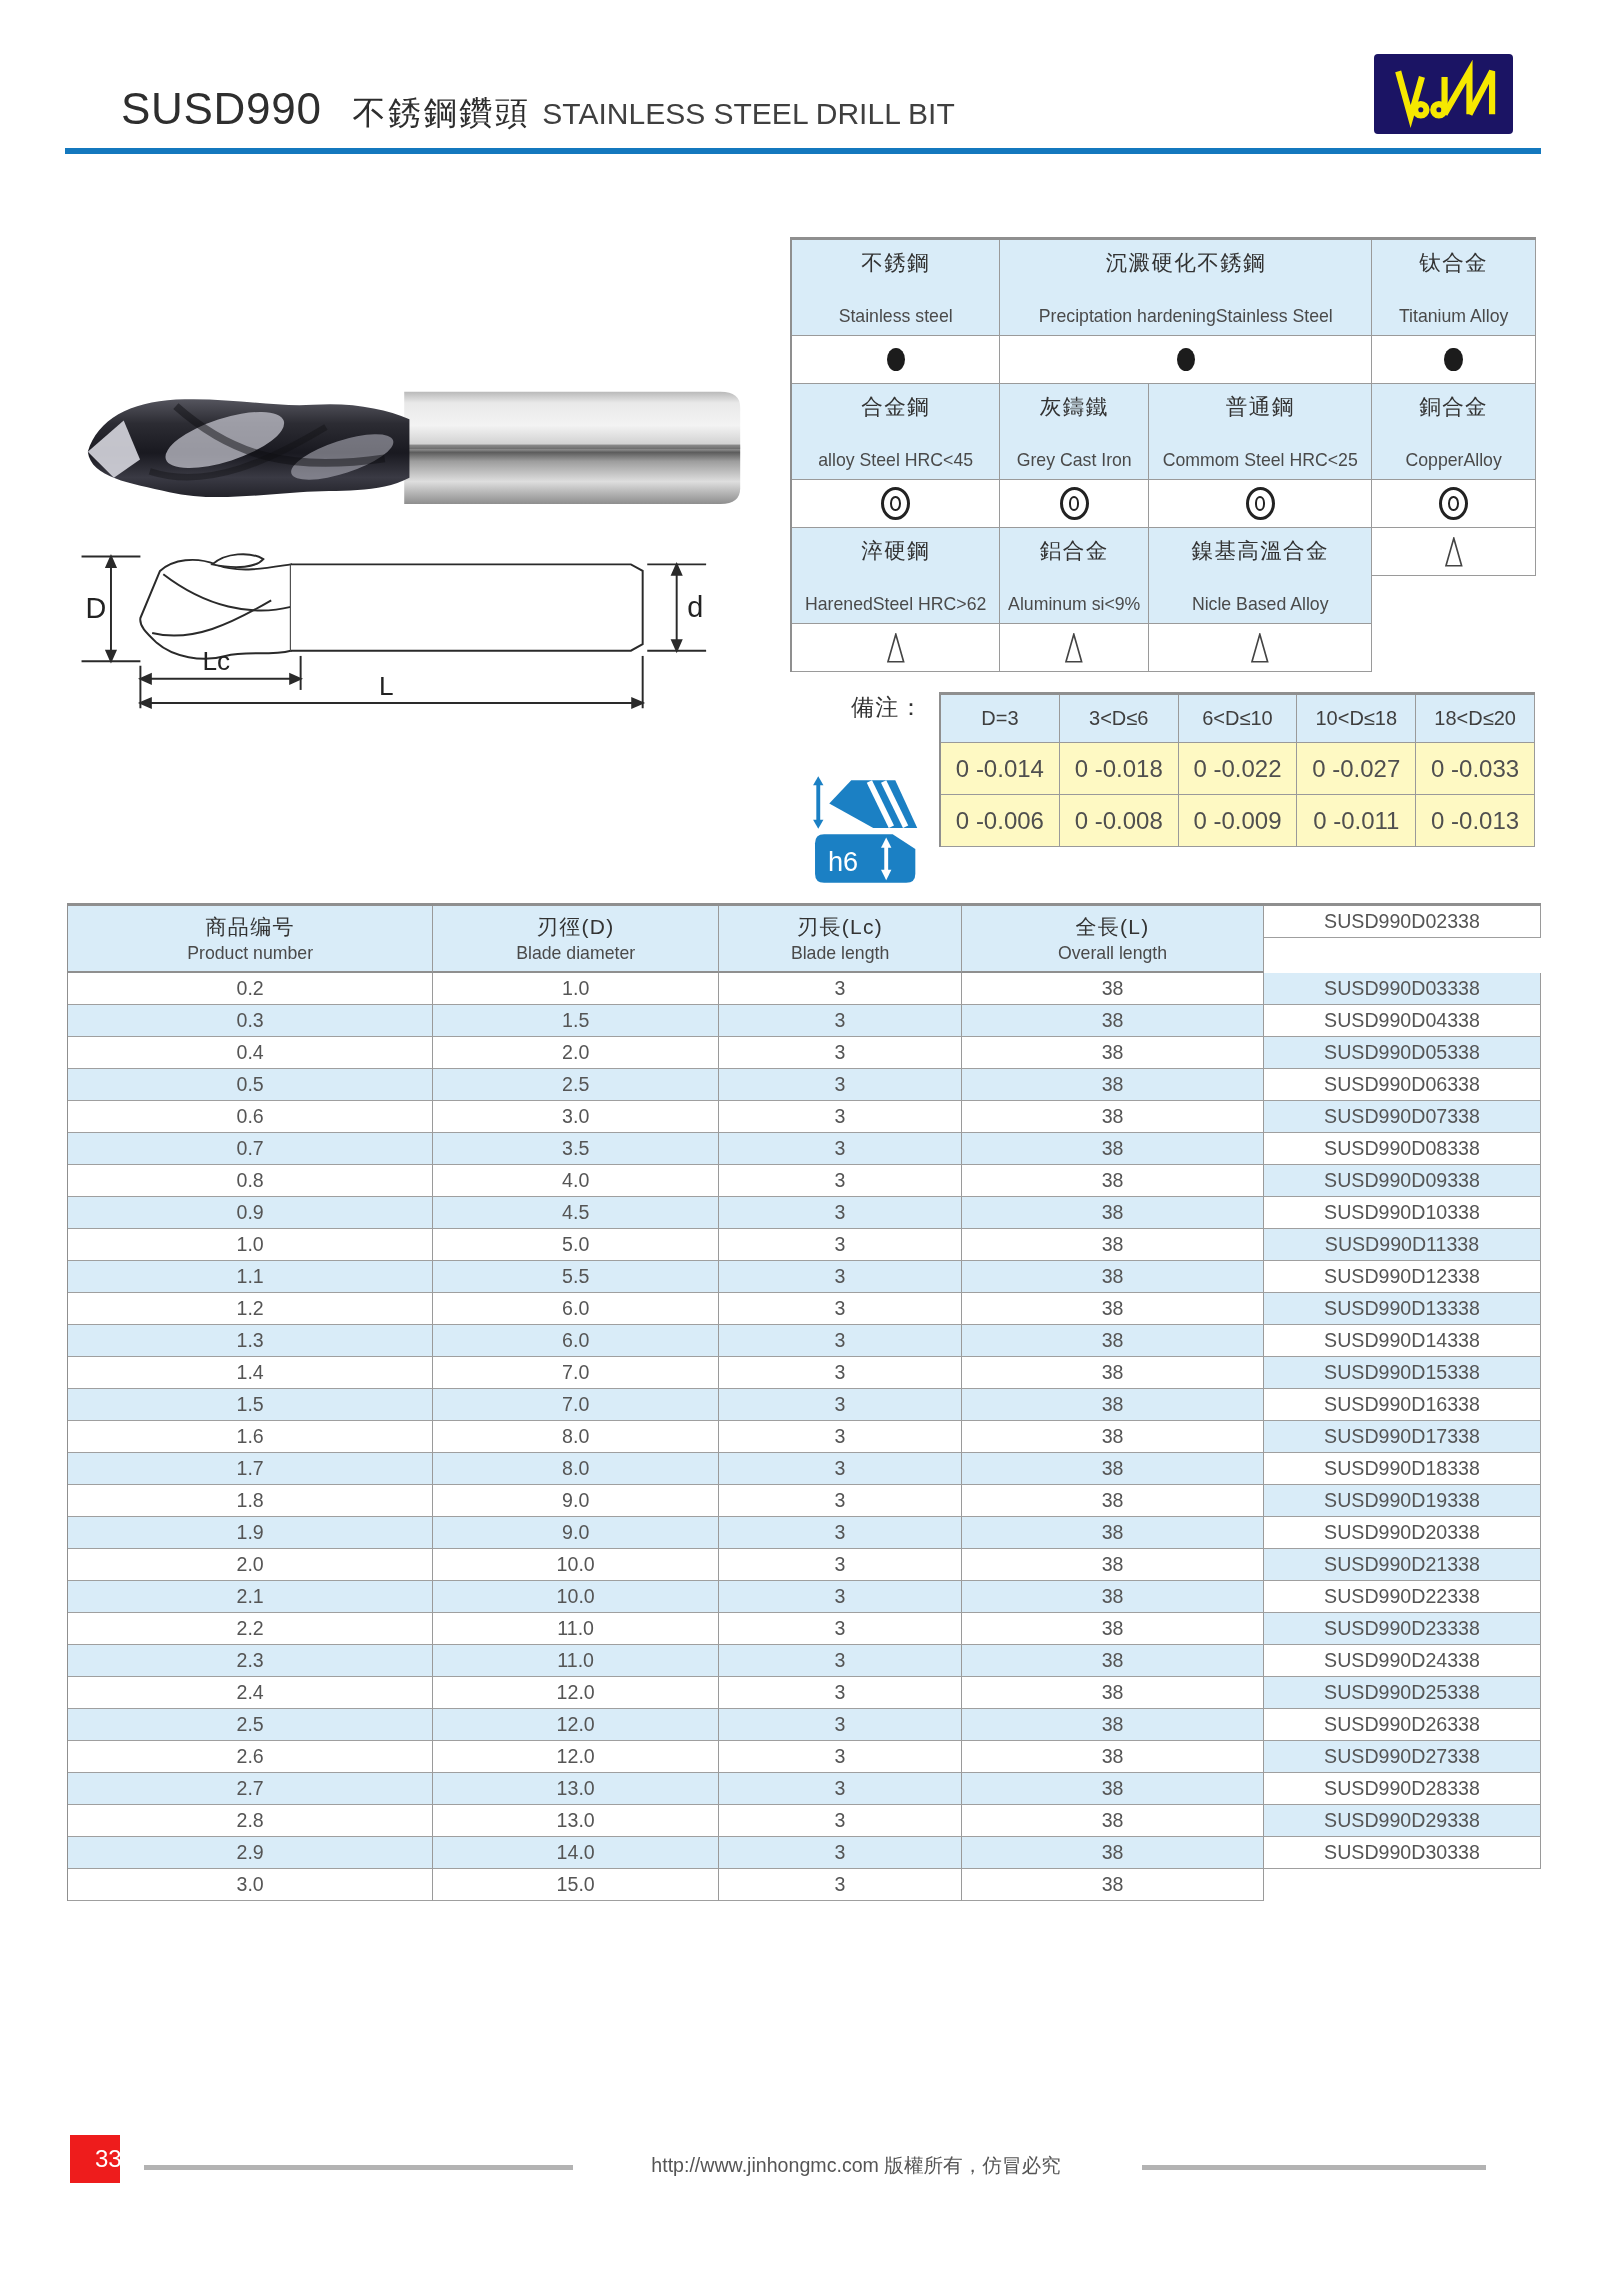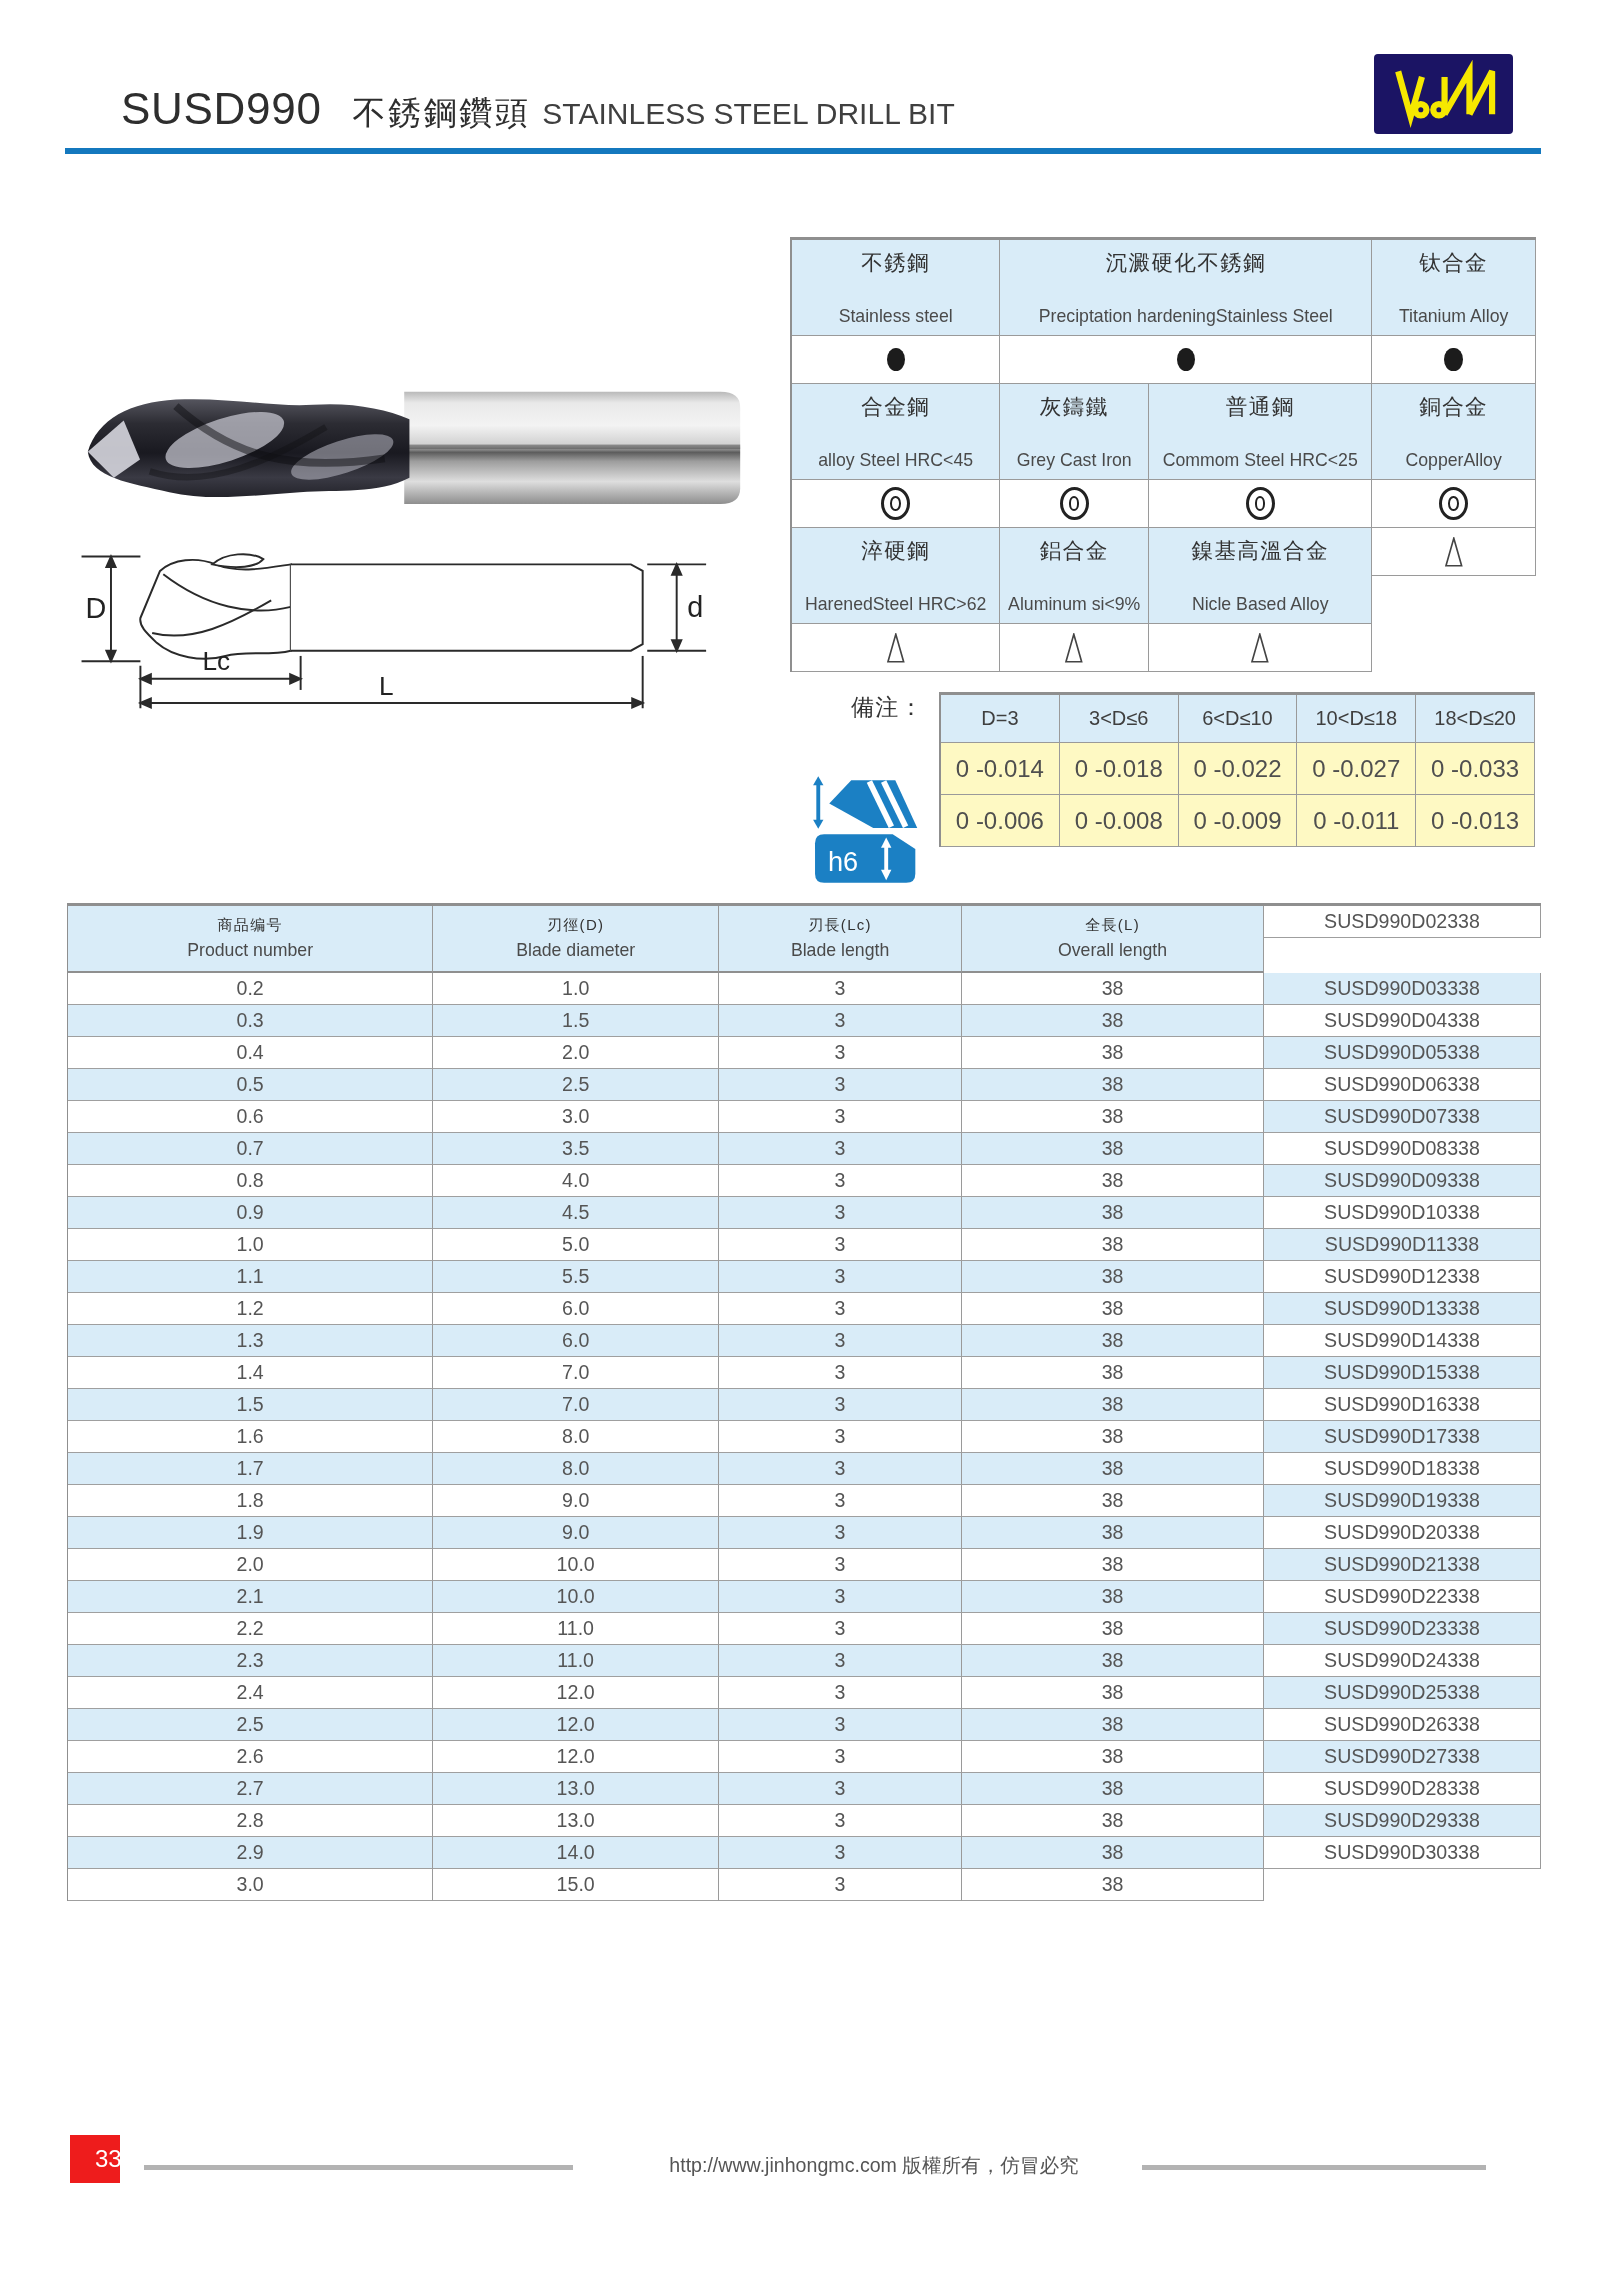--- a/index.html
+++ b/index.html
@@ -69,32 +69,32 @@
 
   
   .product-table{
     position:absolute;left:67px;top:903px;width:1474px;
     display:grid;grid-template-columns:24.8% 19.4% 16.5% 20.5% 18.8%;
     border:1.3px solid #8f8f8f;border-top-width:3.3px;border-right:0;border-bottom:0;
   }
   .pt-cell{border-right:0.7px solid #9a9a9a;border-bottom:1.3px solid #9f9f9f;
     display:flex;align-items:center;justify-content:center;text-align:center;}
   .pt-head{height:67px;background:#d9ecf8;flex-direction:column;justify-content:space-evenly;padding:3.9px 0;border-bottom:2px solid #8f8f8f;}
-  .pt-head .zh{font-size:15px;color:#333;letter-spacing:1.3px;}
+  .pt-head .zh{font-size:21px;color:#333;letter-spacing:1.3px;}
   .pt-head .en{font-size:17.7px;color:#4a4a4a;}
   .pt-val{height:32px;font-size:19.6px;color:#555;background:#fff;}
   .pt-val.alt{background:#d9ecf8;}
 
   
   .page-number-badge{position:absolute;left:70px;top:2135px;width:50px;height:48px;background:#ee1c1c;
     display:flex;align-items:center;justify-content:center;color:#fff;font-size:24px;padding-left:40px;}
   .footer-rule{position:absolute;top:2165px;height:4.6px;background:#b3b3b3;}
   .footer-rule.left{left:144px;width:429px;}
   .footer-rule.right{left:1142px;width:344px;}
-  .copyright{position:absolute;left:632px;top:2152px;width:484px;text-align:center;font-size:19.6px;color:#555;white-space:nowrap;}
+  .copyright{position:absolute;left:614px;top:2152px;width:484px;text-align:center;font-size:19.6px;color:#555;white-space:nowrap;}
 </style>
 </head>
 <body>
 
 <div class="page">
 
   <div class="header-titles">
     <span class="model">SUSD990</span>
     <span class="title-zh">不銹鋼鑽頭</span>
     <span class="title-en">STAINLESS STEEL DRILL BIT</span>

